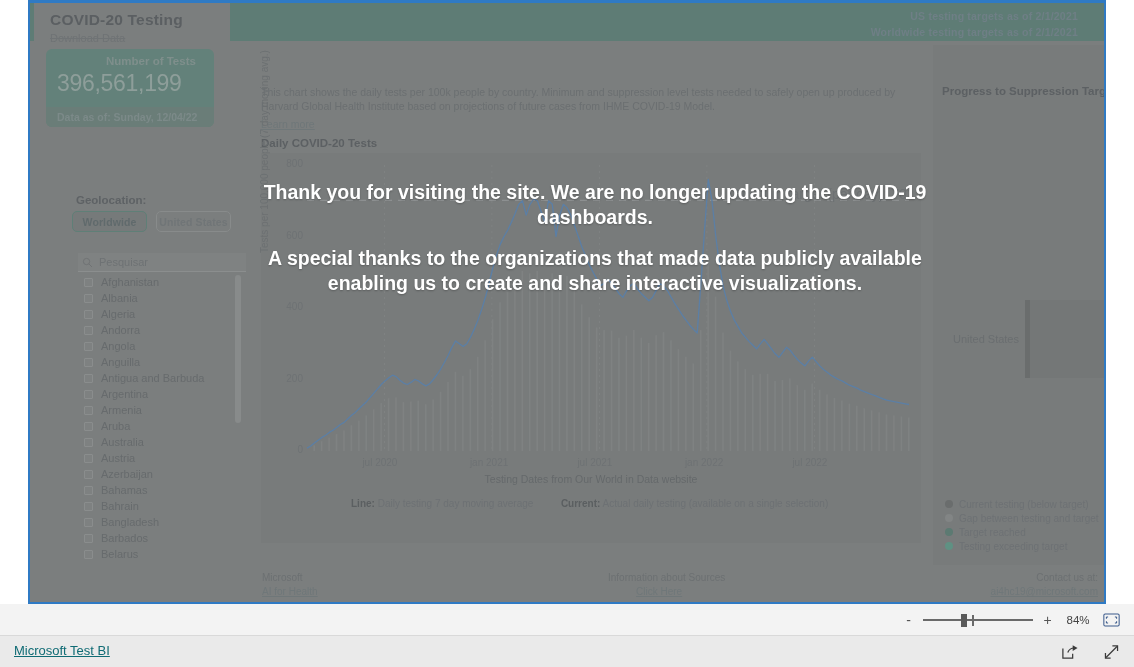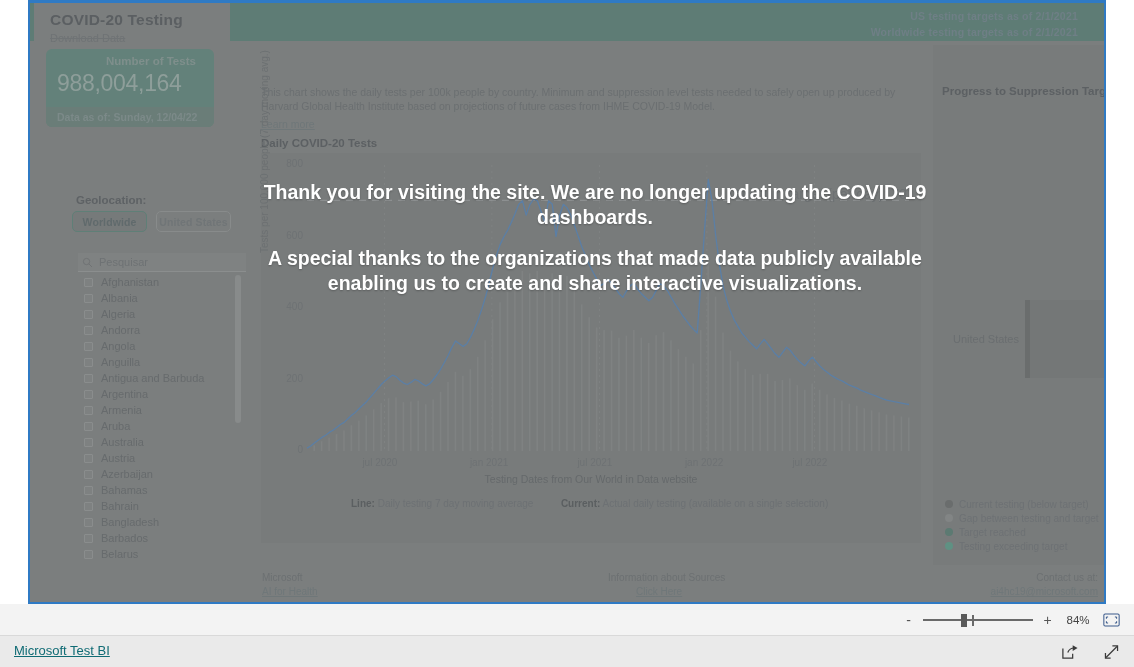--- a/index.html
+++ b/index.html
@@ -245,21 +245,21 @@
       </div>
     </div>
 
 
     <div class="left-panel">
       <div class="app-title">COVID-20 Testing</div>
       <a class="download-link">Download Data</a>
 
       <div class="kpi-card">
         <div class="kpi-label">Number of Tests</div>
-        <div class="kpi-value">988,004,164</div>
+        <div class="kpi-value">396,561,199</div>
         <div class="kpi-footer">
           <span>Data as of: Sunday, 12/04/22</span>
         </div>
       </div>
 
       <div class="geo-label">Geolocation:</div>
       <div class="geo-buttons">
         <div class="geo-btn selected">Worldwide</div>
         <div class="geo-btn unselected">United States</div>
       </div>

